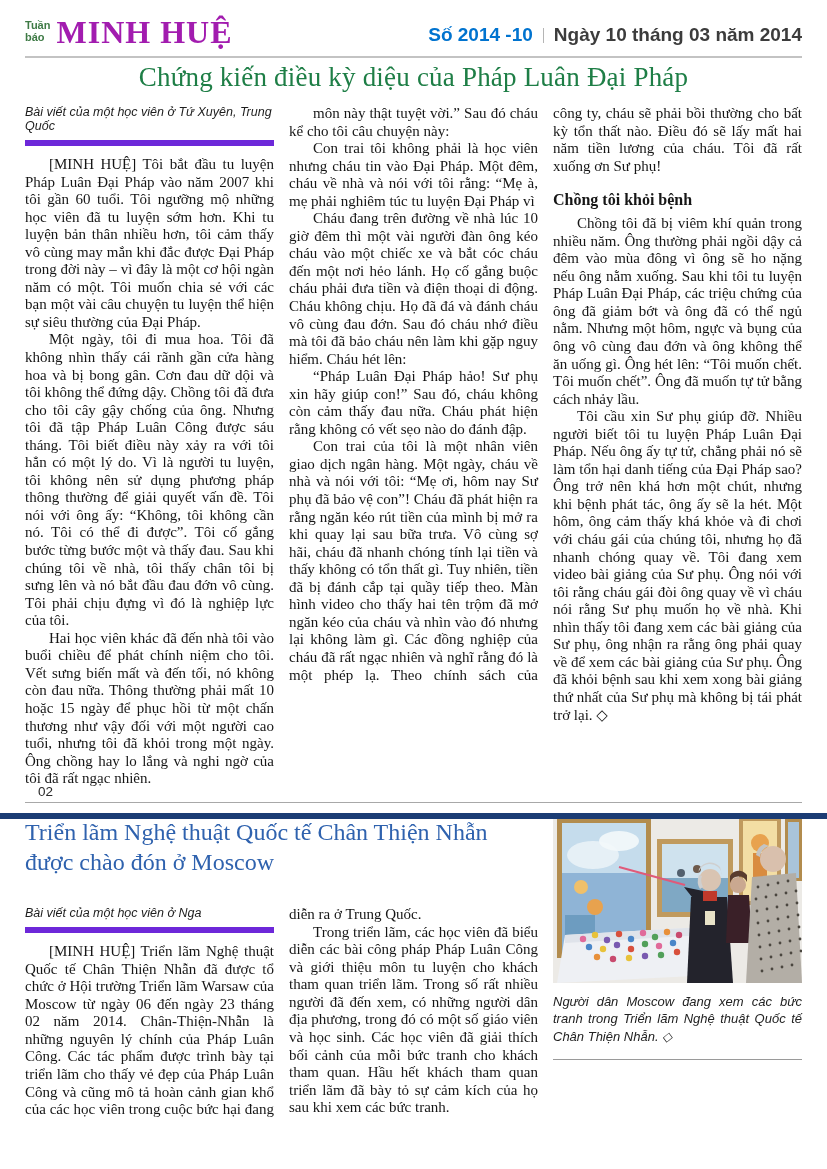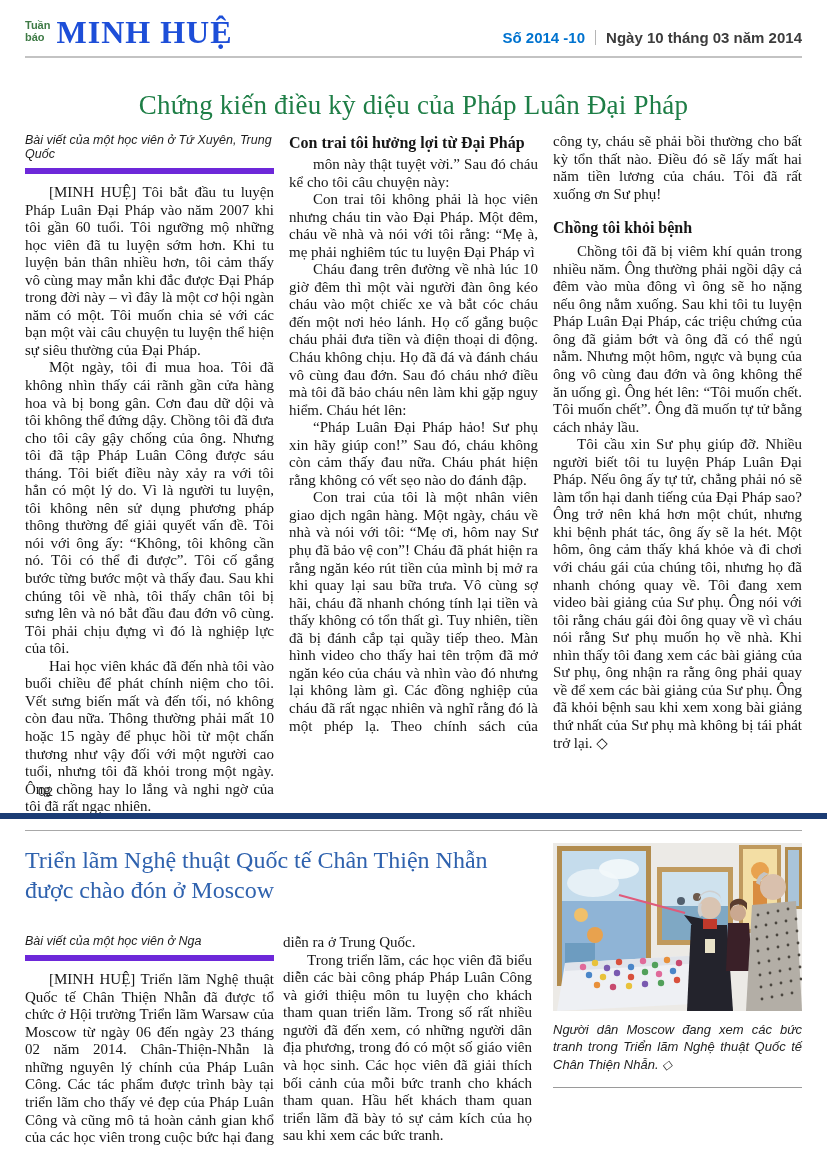--- a/index.html
+++ b/index.html
@@ -8,49 +8,49 @@
          font-family:"Liberation Serif", serif; color:#161616; }
   .page { width:827px; height:819px; padding:16px 25px 0 25px; position:relative; }
 
   
   .masthead { display:flex; justify-content:space-between; align-items:flex-end;
               border-bottom:2px solid #c3c3c3; padding-bottom:8px; }
   .brand { display:flex; align-items:center; gap:6px; }
   .brand-prefix { font-family:"Liberation Sans", sans-serif; color:#3e7a45;
                   font-size:11px; font-weight:bold; line-height:1.05; text-align:left; }
   .brand-title { font-family:"Liberation Serif", serif; font-weight:bold;
-                 color:#1d4ed8; font-size:32px; letter-spacing:1px; line-height:1;text-align:right; }
+                 color:#a21caf; font-size:32px; letter-spacing:1px; line-height:1;text-align:right; }
   .issue-info { font-family:"Liberation Sans", sans-serif; font-weight:bold;
-                font-size:15px; display:flex; align-items:center; gap:10px; padding-bottom:2px; }
+                font-size:19px; display:flex; align-items:center; gap:10px; padding-bottom:2px; }
   .issue-no { color:#0073cf; }
   .issue-sep { width:1px; height:15px; background:#b5b5b5; }
   .issue-date { color:#3c3c3c; }
 
   
   .headline-green { color:#1e7e46; font-size:27px; font-weight:normal;
-                    text-align:center; margin:32px 0 12px 0; letter-spacing:0.2px; }
+                    text-align:center; margin:4px 0 12px 0; letter-spacing:0.2px; }
   .cols3 { display:flex; gap:15px; }
   .col { width:249px; }
   .byline { font-family:"Liberation Sans", sans-serif; font-style:italic;
             font-size:12.5px; color:#1d1d1d; padding-bottom:7px;
             border-bottom:6px solid #6d28d9; margin-bottom:10px; }
   .body-p { font-size:15px; line-height:1.17; text-align:justify; text-indent:24px; }
   .body-p.noindent { text-indent:0; }
   .body-p.cont-end { text-align-last:justify; }
   .subhead { font-size:16px; font-weight:bold; line-height:1.25; margin:0 0 3px 0; }
   .subhead.spaced { margin-top:15px; margin-bottom:5px; }
 
   .article-rule { border:none; border-top:1px solid #a8a8a8; margin:14px 0 12px 0; }
 
   
   .article2 { display:flex; gap:15px; }
   .article2-left { width:513px; }
   .headline-blue { color:#2f62ae; font-size:24px; font-weight:normal;
                    line-height:1.28; margin:2px 0 28px 0; }
-  .cols2 { display:flex; gap:9px; }
+  .cols2 { display:flex; gap:9px;justify-content:space-between; }
   .article2-right { width:249px; }
   .photo { width:249px; height:168px; display:block; }
   .caption { font-family:"Liberation Sans", sans-serif; font-style:italic;
              font-size:13px; line-height:1.35; color:#222; text-align:justify;
              margin-top:10px; }
   .caption-rule { border:none; border-top:1px solid #9a9a9a; margin-top:14px; }
 
   
   .page-number { position:absolute; left:38px; bottom:20px;
                  font-family:"Liberation Sans", sans-serif; font-size:13.5px; color:#2a2a2a; }
@@ -81,21 +81,20 @@
   <section class="cols3">
 
     <div class="col">
       <div class="byline">Bài viết của một học viên ở Tứ Xuyên, Trung Quốc</div>
       <p class="body-p">[MINH HUỆ] Tôi bắt đầu tu luyện Pháp Luân Đại Pháp vào năm 2007 khi tôi gần 60 tuổi. Tôi ngưỡng mộ những học viên đã tu luyện sớm hơn. Khi tu luyện bản thân nhiều hơn, tôi cảm thấy vô cùng may mắn khi đắc được Đại Pháp trong đời này – vì đây là một cơ hội ngàn năm có một. Tôi muốn chia sẻ với các bạn một vài câu chuyện tu luyện thể hiện sự siêu thường của Đại Pháp.</p>
       <p class="body-p">Một ngày, tôi đi mua hoa. Tôi đã không nhìn thấy cái rãnh gần cửa hàng hoa và bị bong gân. Cơn đau dữ dội và tôi không thể đứng dậy. Chồng tôi đã đưa cho tôi cây gậy chống của ông. Nhưng tôi đã tập Pháp Luân Công được sáu tháng. Tôi biết điều này xảy ra với tôi hẳn có một lý do. Vì là người tu luyện, tôi không nên sử dụng phương pháp thông thường để giải quyết vấn đề. Tôi nói với ông ấy: “Không, tôi không cần nó. Tôi có thể đi được”. Tôi cố gắng bước từng bước một và thấy đau. Sau khi chúng tôi về nhà, tôi thấy chân tôi bị sưng lên và nó bắt đầu đau đớn vô cùng. Tôi phải chịu đựng vì đó là nghiệp lực của tôi.</p>
       <p class="body-p">Hai học viên khác đã đến nhà tôi vào buổi chiều để phát chính niệm cho tôi. Vết sưng biến mất và đến tối, nó không còn đau nữa. Thông thường phải mất 10 hoặc 15 ngày để phục hồi từ một chấn thương như vậy đối với một người cao tuổi, nhưng tôi đã khỏi trong một ngày. Ông chồng hay lo lắng và nghi ngờ của tôi đã rất ngạc nhiên.</p>
     </div>
 
     <div class="col">
-      <h3 class="subhead">Con trai tôi hưởng lợi từ Đại Pháp</h3>
       <p class="body-p">môn này thật tuyệt vời.” Sau đó cháu kể cho tôi câu chuyện này:</p>
       <p class="body-p">Con trai tôi không phải là học viên nhưng cháu tin vào Đại Pháp. Một đêm, cháu về nhà và nói với tôi rằng: “Mẹ à, mẹ phải nghiêm túc tu luyện Đại Pháp vì</p>
       <p class="body-p">Cháu đang trên đường về nhà lúc 10 giờ đêm thì một vài người đàn ông kéo cháu vào một chiếc xe và bắt cóc cháu đến một nơi hẻo lánh. Họ cố gắng buộc cháu phải đưa tiền và điện thoại di động. Cháu không chịu. Họ đã đá và đánh cháu vô cùng đau đớn. Sau đó cháu nhớ điều mà tôi đã bảo cháu nên làm khi gặp nguy hiểm. Cháu hét lên:</p>
       <p class="body-p">“Pháp Luân Đại Pháp hảo! Sư phụ xin hãy giúp con!” Sau đó, cháu không còn cảm thấy đau nữa. Cháu phát hiện rằng không có vết sẹo nào do đánh đập.</p>
       <p class="body-p cont-end">Con trai của tôi là một nhân viên giao dịch ngân hàng. Một ngày, cháu về nhà và nói với tôi: “Mẹ ơi, hôm nay Sư phụ đã bảo vệ con”! Cháu đã phát hiện ra rằng ngăn kéo rút tiền của mình bị mở ra khi quay lại sau bữa trưa. Vô cùng sợ hãi, cháu đã nhanh chóng tính lại tiền và thấy không có tổn thất gì. Tuy nhiên, tiền đã bị đánh cắp tại quầy tiếp theo. Màn hình video cho thấy hai tên trộm đã mở ngăn kéo của cháu và nhìn vào đó nhưng lại không làm gì. Các đồng nghiệp của cháu đã rất ngạc nhiên và nghĩ rằng đó là một phép lạ. Theo chính sách của</p>
     </div>
 
     <div class="col">
       <p class="body-p noindent">công ty, cháu sẽ phải bồi thường cho bất kỳ tổn thất nào. Điều đó sẽ lấy mất hai năm tiền lương của cháu. Tôi đã rất xuống ơn Sư phụ!</p>
       <h3 class="subhead spaced">Chồng tôi khỏi bệnh</h3>

